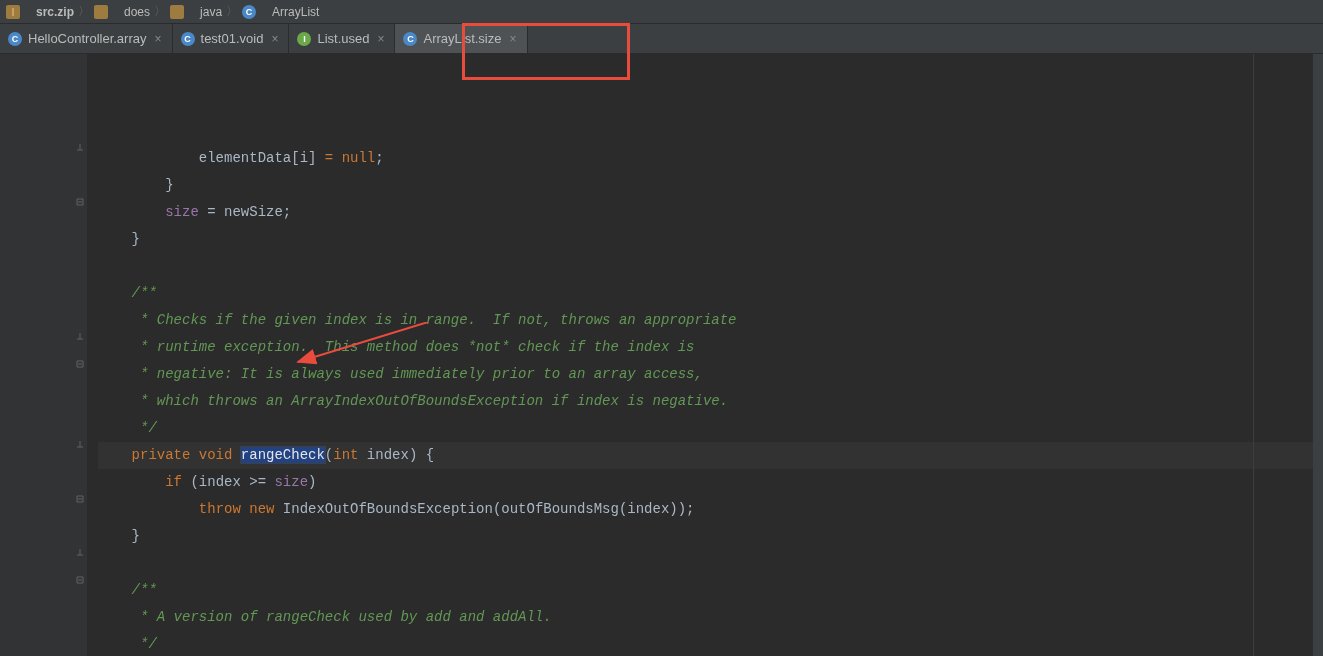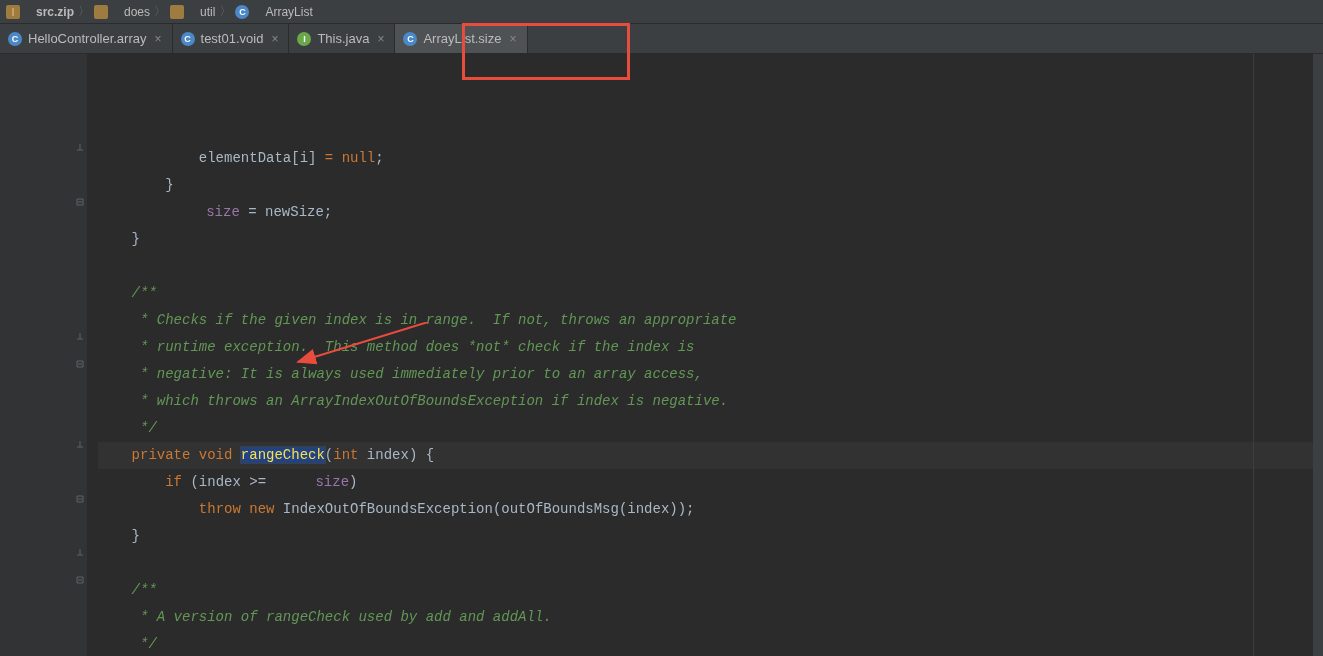--- a/index.html
+++ b/index.html
@@ -119,22 +119,22 @@
     }
     .code-line {
       height: 27px;
       line-height: 27px;
     }
     .code-line.highlight-line {
       background: #323232;
     }
     .kw { color: #cc7832; }
     .comment { color: #629755; font-style: italic; }
-    .method { color: #fde047; }
-    .field { color: #9876aa; margin-left: 41px; }
+    .method { color: #e5e5e5; }
+    .field { color: #9876aa; }
     .right-margin {
       position: absolute;
       top: 0;
       bottom: 0;
       left: 1165px;
       width: 1px;
       background: #3d3d3d;
     }
     .right-scrollbar {
       width: 10px;
@@ -174,21 +174,21 @@
       </span>
       <span>does</span>
     </span>
     <span class="breadcrumb-sep">〉</span>
     <span class="breadcrumb-item">
       <span class="folder-icon">
         <svg width="12" height="12" viewBox="0 0 12 12">
           <path d="M1 3h4l1 1h5v6H1z" fill="#9e7b3f"></path>
         </svg>
       </span>
-      <span>util</span>
+      <span>java</span>
     </span>
     <span class="breadcrumb-sep">〉</span>
     <span class="breadcrumb-item">
       <span class="class-icon">C</span>
       <span>ArrayList</span>
     </span>
   </div>
 
 <div class="tabs">
 <div class="tab">
@@ -196,21 +196,21 @@
       <span>HelloController.array</span>
       <span class="tab-close">×</span>
     </div>
     <div class="tab">
       <span class="class-icon">C</span>
       <span>test01.void</span>
       <span class="tab-close">×</span>
     </div>
     <div class="tab">
       <span class="interface-icon">I</span>
-      <span>This.java</span>
+      <span>List.used</span>
       <span class="tab-close">×</span>
     </div>
     <div class="tab active">
       <span class="class-icon">C</span>
       <span>ArrayList.size</span>
       <span class="tab-close">×</span>
     </div>
   </div>
 
 <div class="highlight-box"></div>

